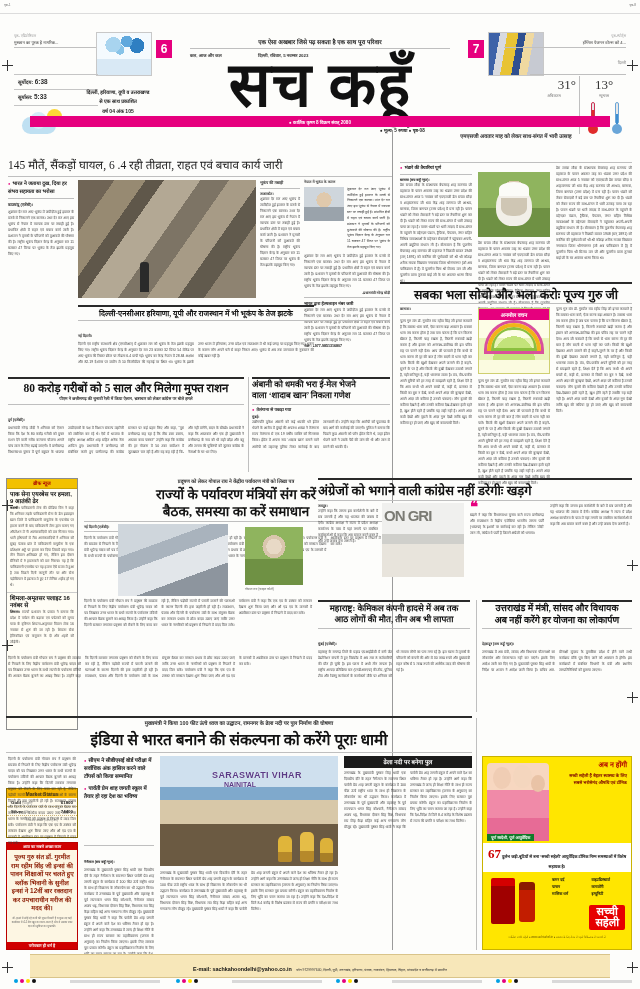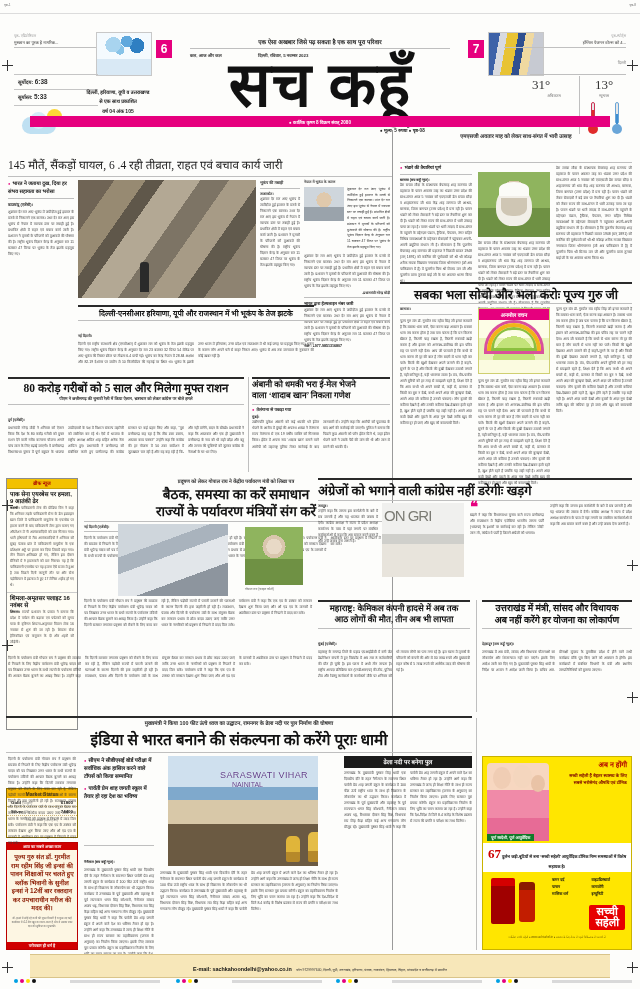--- a/index.html
+++ b/index.html
@@ -76,21 +76,21 @@
       linear-gradient(180deg,#8fb45e 0 55%,#6f9144 55% 100%); }
   .ph-modi { background:
       radial-gradient(circle at 50% 38%,#e0c9ac 0 26%,transparent 26%),
       linear-gradient(180deg,#cfd6dc 0 60%,#9aa3ab 60% 100%); }
   .ph-stage { background:
       linear-gradient(180deg,#cfe0ee 0 28%,#7fa9cc 28% 40%,#d8c8a8 40% 62%,#6b5a42 62% 100%); }
   .ph-kharge { background:
       linear-gradient(180deg,#f0f0ee 0 42%,#cfcfcb 42% 55%,#e8e4dc 55% 100%); }
 
   .photo-title { position:absolute; font-family:"Liberation Sans", sans-serif;
-                 font-weight:normal; color:#fff; }
+                 font-weight:bold; color:#fff; }
 
   
   .sec-h { position:absolute; font-weight:bold; color:#121212;
            font-family:"Liberation Serif", serif; }
   .sec-sub { position:absolute; font-size:4.6px; font-weight:bold; color:#333; }
 
   .brief { position:absolute; border:1px solid #8d8d8d; background:#fffdf5; }
   .brief-hd { background:#f3c100; color:#a00; font-weight:bold; font-size:5px;
               text-align:center; padding:1.4px 0;
               border-bottom:1px solid #c9a200; }
@@ -247,21 +247,21 @@
       <div class="promo-line"></div>
     </div>
 
     <div class="hline" style="right:14px; width:96px; top:46px;"></div>
     <div class="temp-wrap" style="right:14px; top:32px; width:96px;">
       <div class="temp-city">दिल्ली</div>
     </div>
     <div style="position:absolute; right:14px; top:49px; width:96px;">
       <div class="temp-row">
         <div style="width:44px;">
-          <div class="temp-v" style="text-align:left;">31°</div>
+          <div class="temp-v" style="text-align:right;">31°</div>
           <div class="temp-l">अधिकतम</div>
         </div>
         <div style="width:44px;">
           <div class="temp-v" style="text-align:center;">13°</div>
           <div class="temp-l">न्यूनतम</div>
         </div>
       </div>
     </div>
     <div class="vline" style="right:60px; top:48px; height:58px;"></div>
 
@@ -357,22 +357,22 @@
     <div class="brief-t">
       <span style="font-weight:bold;color:#222;">शिमला।</span>
       <span>राज्यों प्रशासन के प्रयास ने बताया कि प्रदेश में पर्यटन की बढ़ावा एवं पर्यटकों को सुगम यात्रा के दृष्टिगत शिमला-अमृतसर विमान सेवा 16 नवम्बर से शुरू की जा रही है। शिमला सेवा हेलिकॉप्टर एवं वायुयान के दो ओर शहरों को जोड़ेगी।</span>
     </div>
   </div>
   <div class="cross" style="left:2px; top:500px"></div>
   <div class="cross" style="left:2px; top:640px"></div>
 
   <div class="sec-sub" style="left:84px; top:478px; width:304px; text-align:center; font-size:5px;">प्रदूषण को लेकर गोपाल राय ने केंद्रीय पर्यावरण मंत्री को लिखा पत्र</div>
   <div class="sec-h" style="left:84px; top:487px; width:304px; font-size:13.5px; text-align:center; line-height:1.25;">
+    <div>राज्यों के पर्यावरण मंत्रियों संग करें</div>
     <div>बैठक, समस्या का करें समाधान</div>
-    <div>राज्यों के पर्यावरण मंत्रियों संग करें</div>
   </div>
   <div class="hline" style="left:84px; width:304px; top:521px;"></div>
   <div style="position:absolute; left:84px; top:524px; width:304px;">
     <div style="font-size:3.6px; font-weight:bold; color:#222;">नई दिल्ली (एजेंसी)।</div>
     <div class="hline" style="position:relative; width:46px; margin:2px 0 3px;"></div>
     <div class="body-col" style="column-count:5; height:66px;">दिल्ली के पर्यावरण मंत्री गोपाल राय ने प्रदूषण की समस्या से निपटने के लिए केंद्रीय पर्यावरण मंत्री भूपेन्द्र यादव को पत्र लिखकर उत्तर भारत के सभी राज्यों के पर्यावरण मंत्रियों की आपात बैठक बुलाने का आग्रह किया है। उन्होंने कहा कि दिल्ली सरकार लगातार प्रदूषण को रोकने के लिए काम कर रही है, लेकिन पड़ोसी राज्यों में पराली जलाने की घटनाओं के कारण दिल्ली की हवा जहरीली हो रही है। राजस्थान, पंजाब और दिल्ली के पर्यावरण मंत्री के साथ संयुक्त बैठक कर तत्काल प्रभाव से ठोस कदम उठाए जाएं ताकि उत्तर भारत के नागरिकों को प्रदूषण से निपटने में मदद मिल सके। पर्यावरण मंत्री ने कहा कि एक एम के टक्कर को तत्काल देखना शुरू किया जाए और ओ एड एम के मानकों में अस्वीकार स्तर पर प्रदूषण में निपटने में मदद कर सके।</div>
   </div>
 
   <div class="photo ph-portrait" style="left:245px; top:527px; width:58px; height:58px;"></div>
   <div class="cap-s" style="left:245px; top:587px; width:58px;">गोपाल राय (फाइल फोटो)</div>
@@ -466,21 +466,21 @@
   <div style="position:absolute; left:84px; top:756px; width:70px;">
     <div class="bullet" style="font-size:5.4px; line-height:1.5;">सीएम ने सीबीएसई बोर्ड परीक्षा में सर्वाधिक अंक हासिल करने वाले टॉपर्स को किया सम्मानित</div>
     <div class="bullet" style="font-size:5.4px; line-height:1.5; margin-top:4px;">पार्वती प्रेम शाह जगती स्कूल में तैयार हो रहा देश का भविष्य</div>
   </div>
   <div class="hline" style="left:84px; width:70px; top:845px;"></div>
   <div style="position:absolute; left:84px; top:849px; width:70px;">
     <span style="font-size:3.4px; font-weight:bold; color:#222;">नैनीताल (सच कहूँ न्यूज)।</span>
     <div class="body-col">उत्तराखंड के मुख्यमंत्री पुष्कर सिंह धामी एक दिवसीय दौरे के तहत नैनीताल के रामनगर स्थित पार्वती प्रेम शाह जगती स्कूल के कार्यक्रम में 100 फीट ऊंचे राष्ट्रीय ध्वज के साथ ही विद्यालय के लोकार्पण का भी उद्घाटन किया। कार्यक्रम में उत्तराखंड के पूर्व मुख्यमंत्री और महाराष्ट्र के पूर्व राज्यपाल भगत सिंह कोश्यारी, नैनीताल सांसद अजय भट्ट, विधायक दीवान सिंह बिष्ट, विधायक राम सिंह कैड़ा सहित कई अन्य गणमान्य लोग मौजूद रहे। मुख्यमंत्री पुष्कर सिंह धामी ने कहा कि पार्वती प्रेम शाह जगती स्कूल में अपने वाले देश का भविष्य तैयार हो रहा है। उन्होंने आगे कहा कि उत्तराखंड में जल्द ही शिक्षा नीति के साथ ही राज्य सरकार का महाविद्यालय (जनता के अनुसार) का निर्माण किया जाएगा। इसके लिए सरकार पूरा प्रयास करेगी। स्कूल का महाविद्यालय निर्माण के लिए भूमि का चयन कराया जा रहा है। उन्होंने कहा कि देश-विदेश से मिले 8.4 करोड़ के विशेष प्रस्ताव से राज्य की प्रगति व परीक्षा का लाभ मिलेगा।</div>
   </div>
 
-  <div class="photo ph-stage" style="left:168px; top:756px; width:150px; height:110px;">
+  <div class="photo ph-stage" style="left:160px; top:756px; width:178px; height:110px;">
     <div class="photo-title" style="left:52px; top:14px; font-size:9px; letter-spacing:.4px; color:#5a3a86; text-shadow:0 0 1px #fff;">SARASWATI VIHAR</div>
     <div class="photo-title" style="left:64px; top:25px; font-size:7px; color:#5a3a86; text-shadow:0 0 1px #fff;">NAINITAL</div>
 
     <div style="position:absolute; left:118px; bottom:4px; width:14px; height:26px; background:linear-gradient(180deg,#e0b53a 0 62%,#b6892a 62% 100%); border-radius:5px 5px 2px 2px;"></div>
     <div style="position:absolute; left:140px; bottom:4px; width:14px; height:30px; background:linear-gradient(180deg,#e5bd47 0 62%,#b6892a 62% 100%); border-radius:5px 5px 2px 2px;"></div>
     <div style="position:absolute; left:160px; bottom:4px; width:13px; height:24px; background:linear-gradient(180deg,#ddb23a 0 62%,#a87f27 62% 100%); border-radius:5px 5px 2px 2px;"></div>
   </div>
   <div class="body-col" style="position:absolute; left:160px; top:870px; width:178px; column-count:2;">उत्तराखंड के मुख्यमंत्री पुष्कर सिंह धामी एक दिवसीय दौरे के तहत नैनीताल के रामनगर स्थित पार्वती प्रेम शाह जगती स्कूल के कार्यक्रम में 100 फीट ऊंचे राष्ट्रीय ध्वज के साथ ही विद्यालय के लोकार्पण का भी उद्घाटन किया। कार्यक्रम में उत्तराखंड के पूर्व मुख्यमंत्री और महाराष्ट्र के पूर्व राज्यपाल भगत सिंह कोश्यारी, नैनीताल सांसद अजय भट्ट, विधायक दीवान सिंह बिष्ट, विधायक राम सिंह कैड़ा सहित कई अन्य गणमान्य लोग मौजूद रहे। मुख्यमंत्री पुष्कर सिंह धामी ने कहा कि पार्वती प्रेम शाह जगती स्कूल में अपने वाले देश का भविष्य तैयार हो रहा है। उन्होंने आगे कहा कि उत्तराखंड में जल्द ही शिक्षा नीति के साथ ही राज्य सरकार का महाविद्यालय (जनता के अनुसार) का निर्माण किया जाएगा। इसके लिए सरकार पूरा प्रयास करेगी। स्कूल का महाविद्यालय निर्माण के लिए भूमि का चयन कराया जा रहा है। उन्होंने कहा कि देश-विदेश से मिले 8.4 करोड़ के विशेष प्रस्ताव से राज्य की प्रगति व परीक्षा का लाभ मिलेगा।</div>
 
   <div style="position:absolute; left:344px; top:756px; width:128px;">

